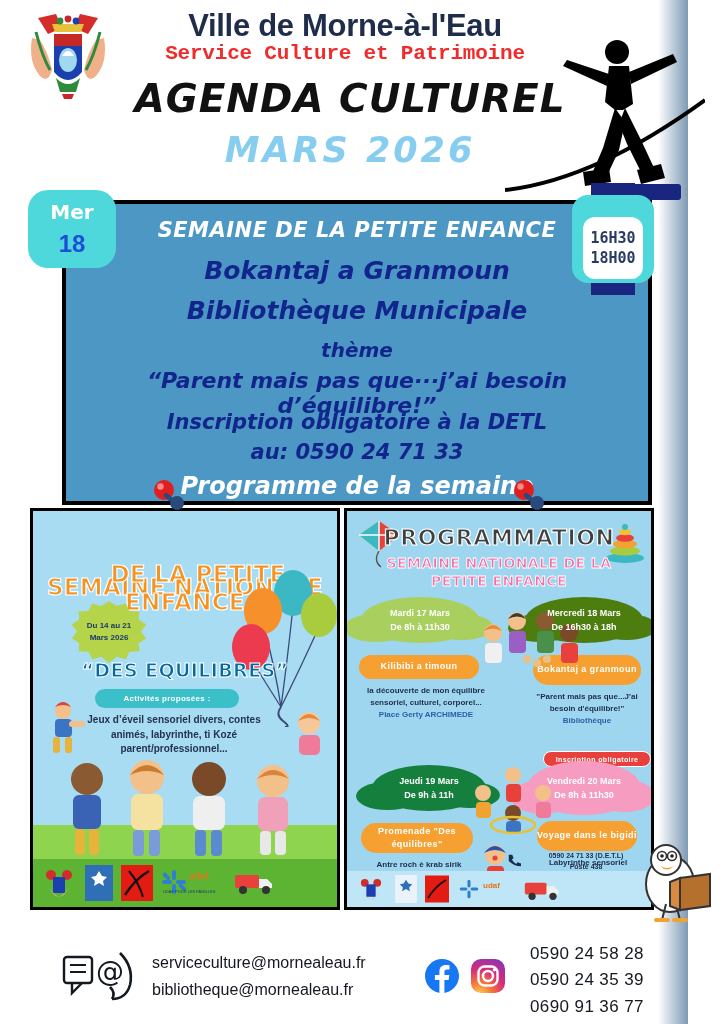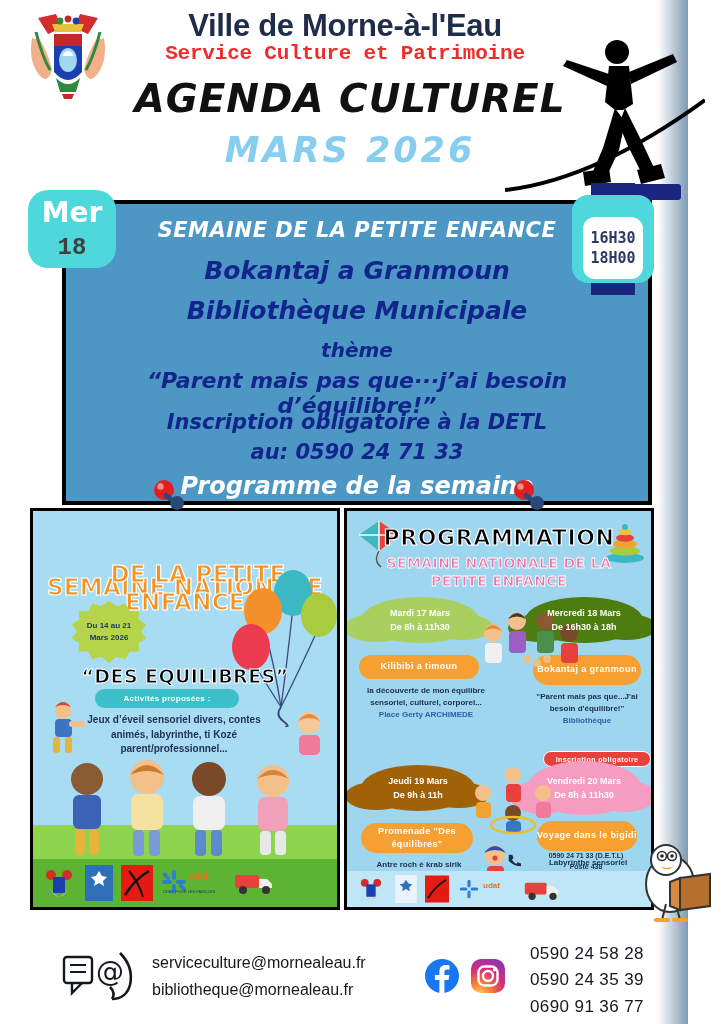--- a/index.html
+++ b/index.html
@@ -91,26 +91,26 @@
   #date-badge {
     position: absolute; left: 28px; top: 190px;
     width: 88px; height: 78px;
     background: #4fd8dc;
     border-radius: 20px;
     z-index: 5;
     display: flex; flex-direction: column;
     align-items: center; justify-content: center;
   }
   #date-badge .dow {
-    font-size: 28px; font-weight: bold; color: #fff;
+    font-size: 20px; font-weight: bold; color: #fff;
     font-family: "DejaVu Sans", sans-serif; line-height: 1.05;
   }
   #date-badge .dnum {
-    font-size: 24px; font-weight: bold; color: #404040;
-    font-family: Liberation Mono, monospace; line-height: 1.05; margin-top: 8px;
+    font-size: 24px; font-weight: bold; color: #1d4ed8;
+    font-family: Liberation Sans, sans-serif; line-height: 1.05; margin-top: 8px;
   }
 
   
   #watch { position: absolute; left: 572px; top: 183px; width: 82px; height: 112px; z-index: 6; }
   #watch .strap {
     position: absolute; left: 19px; width: 44px; height: 26px; background: #19257e;
   }
   #watch .strap-top { top: 0; }
   #watch .strap-bot { bottom: 0; }
   #watch .body {
@@ -164,24 +164,23 @@
     align-items: center; justify-content: center;
     clip-path: polygon(50% 0%,60% 8%,72% 4%,77% 16%,90% 17%,89% 30%,99% 38%,92% 49%,99% 60%,89% 68%,90% 81%,77% 82%,72% 94%,60% 90%,50% 100%,40% 90%,28% 94%,23% 82%,10% 81%,11% 68%,1% 60%,8% 49%,1% 38%,11% 30%,10% 17%,23% 16%,28% 4%,40% 8%);
   }
   #lp-datestar span {
     font-size: 8px; font-weight: bold; color: #1b3a6b;
     line-height: 1.5; white-space: nowrap;
   }
   .lp-sub {
     position: absolute; left: 0; top: 148px; width: 100%;
     text-align: center; font-size: 19px; font-weight: bold;
-    color: #000000; letter-spacing: 0.4px;
+    color: #0369a1; letter-spacing: 0.4px;
     -webkit-text-stroke: 1px #ffffff;
     font-family: "DejaVu Sans", sans-serif;
-    margin-top: 6px;
   }
   .lp-actpill {
     position: absolute; left: 62px; top: 178px;
     width: 144px; height: 19px;
     background: #3bbfc8; border-radius: 10px;
     display: flex; align-items: center; justify-content: center;
     font-size: 8px; font-weight: bold; color: #fff; letter-spacing: 0.3px;
   }
   .lp-acttext {
     position: absolute; left: 36px; top: 202px; width: 210px;
@@ -200,21 +199,21 @@
   }
   #lp-grass {
     position: absolute; left: 0; bottom: 48px; width: 100%; height: 34px;
     background: #8ed44f;
   }
 
   
   .rp-title {
     position: absolute; left: 0; top: 14px; width: 100%;
     text-align: center; font-size: 22px; font-weight: bold;
-    color: #000000; letter-spacing: 0.6px;
+    color: #404040; letter-spacing: 0.6px;
     -webkit-text-stroke: 1.2px #ffffff;
     font-family: "DejaVu Sans", sans-serif;
   }
   .rp-sub {
     position: absolute; left: 0; width: 100%;
     text-align: center; font-size: 14px; font-weight: bold;
     color: #f26fa8; letter-spacing: 0.4px;
     -webkit-text-stroke: 0.8px #ffffff;
     font-family: "DejaVu Sans", sans-serif;
   }
@@ -556,21 +555,21 @@
     <rect x="32" y="24" width="17" height="22" rx="4" fill="#9b5ec4"></rect>
     <circle cx="68" cy="14" r="9" fill="#8a5a32"></circle>
     <rect x="60" y="24" width="17" height="22" rx="4" fill="#4a8f4a"></rect>
     <circle cx="92" cy="26" r="9" fill="#7a4a28"></circle>
     <rect x="84" y="36" width="17" height="20" rx="4" fill="#e8413c"></rect>
     <circle cx="50" cy="52" r="4" fill="#e8c08a"></circle>
     <circle cx="60" cy="56" r="4" fill="#e8c08a"></circle>
     <circle cx="70" cy="52" r="4" fill="#e8c08a"></circle>
   </svg>
 
-  <div class="cloud" style="left:14px; top:254px; width:114px; height:46px; background:#a16207;">
+  <div class="cloud" style="left:25px; top:254px; width:114px; height:46px; background:#15803d;">
     <span>
       <span>Jeudi 19 Mars</span><br>
       <span>De 9h à 11h</span>
     </span>
   </div>
   <div class="pill" style="left:14px; top:312px; width:112px; height:30px;">Promenade "Des équilibres"</div>
   <div class="desc" style="left:4px; top:348px; width:136px;">
     <div>Antre roch è krab sirik</div>
     <div class="place">Littoral de Babin</div>
   </div>

